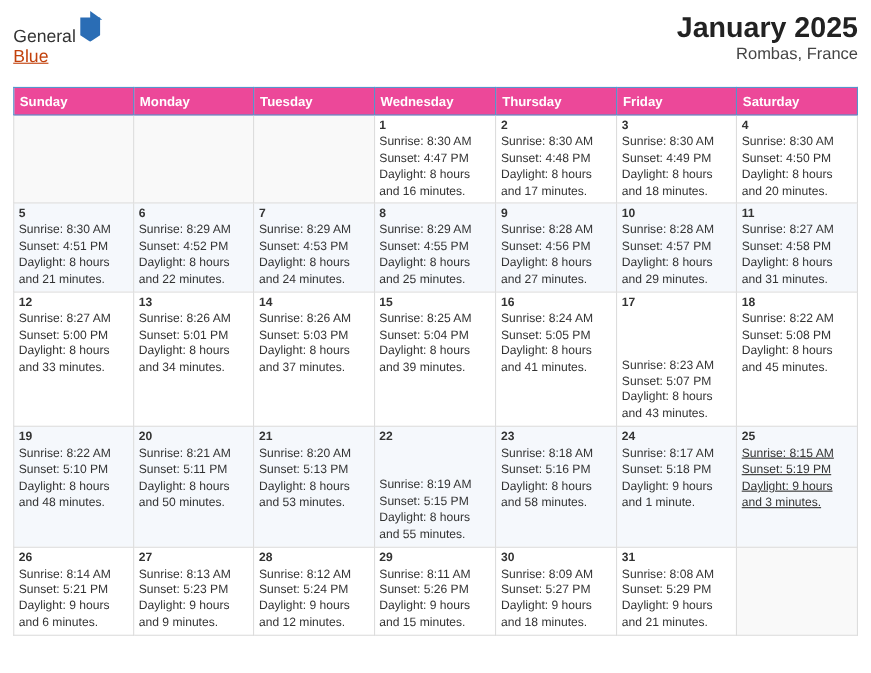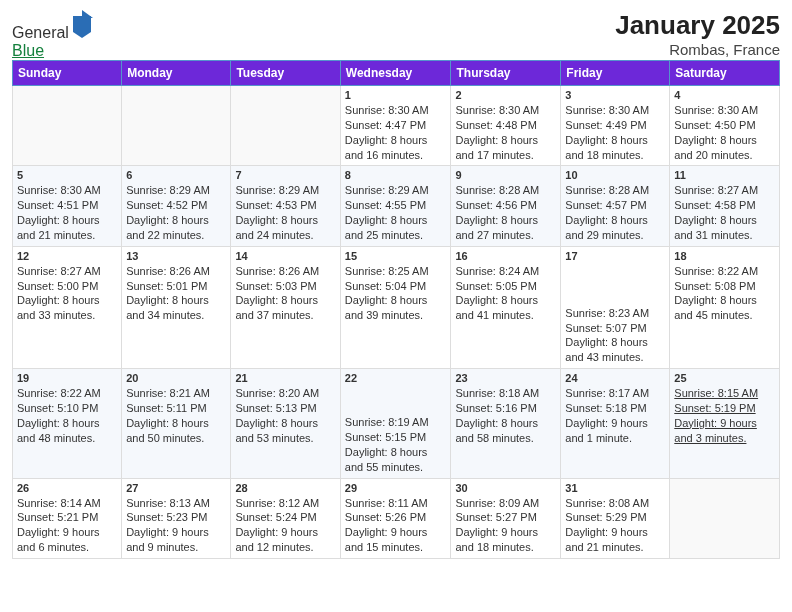--- a/index.html
+++ b/index.html
@@ -13,29 +13,29 @@
     .container {
       width: 792px;
       height: 612px;
       padding: 10px 12px 10px 12px;
       background: #fff;
     }
     .header {
       display: flex;
       justify-content: space-between;
       align-items: flex-start;
-      margin-bottom: 0;
+      margin-bottom: 18px;
     }
     .logo {
       display: flex;
       align-items: center;
       gap: 0;
     }
     .logo-general { color: #333; }
-    .logo-blue { color: #15803d; text-decoration: underline; }
+    .logo-blue { color: #c2410c; text-decoration: underline; }
     .logo-icon {
       width: 22px;
       height: 28px;
       margin-left: 2px;
     }
     .title-block {
       text-align: right;
     }
     .title-block h1 {
       font-size: 26px;
@@ -46,21 +46,21 @@
       font-size: 15px;
       font-weight: normal;
       color: #444;
     }
     .calendar {
       width: 100%;
       border-collapse: collapse;
       border: 1px solid #ccc;
     }
     .calendar th {
-      background: #6d28d9;
+      background: #ec4899;
       color: #fff;
       text-align: left;
       padding: 5px 5px;
       font-size: 12px;
       font-weight: bold;
       border: 1px solid #5594cc;
     }
     .calendar td {
       vertical-align: top;
       padding: 3px 4px;

